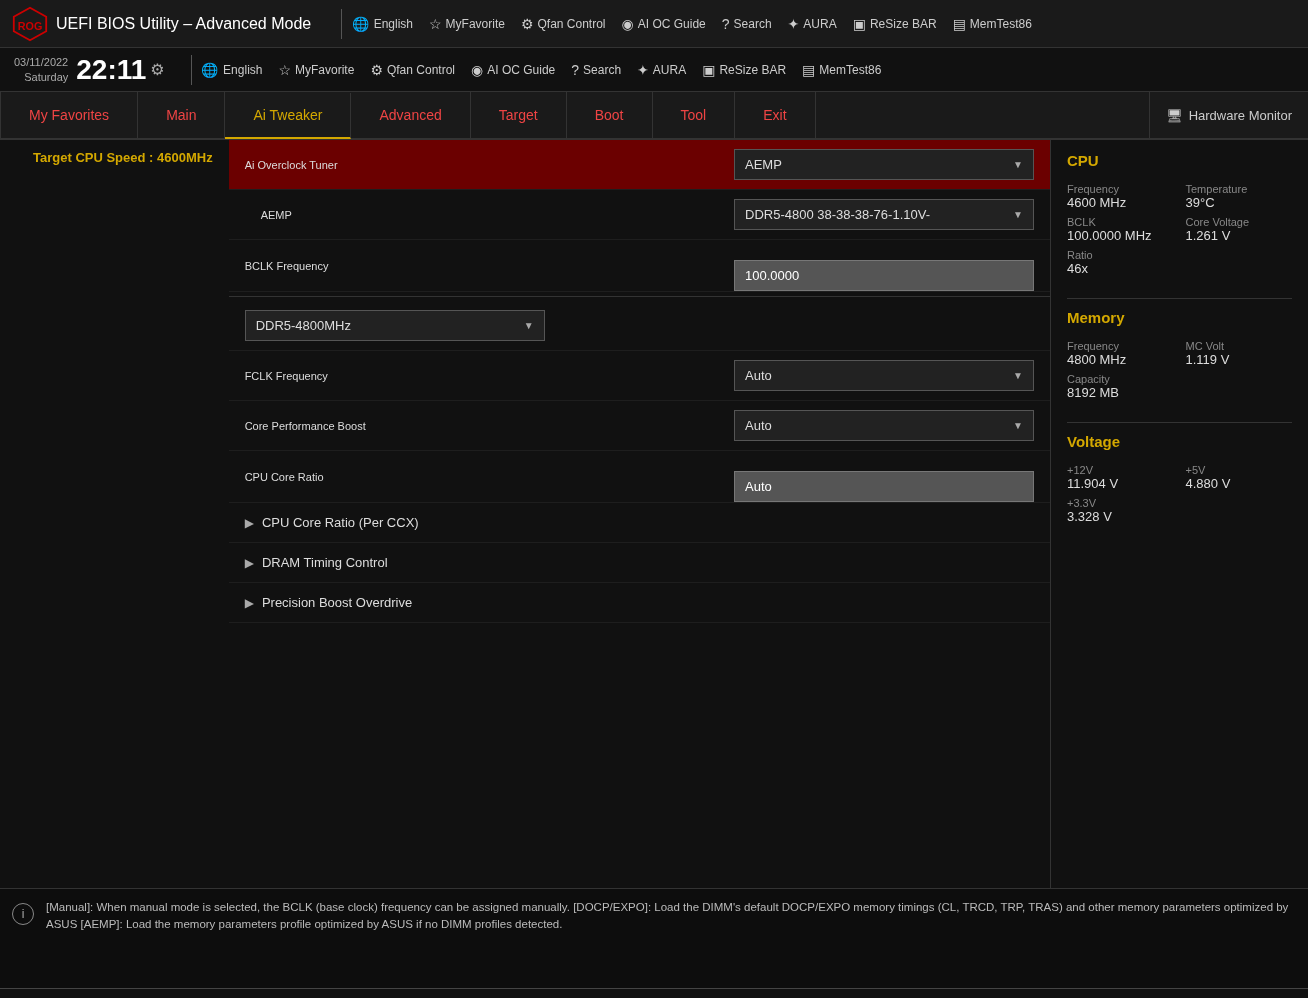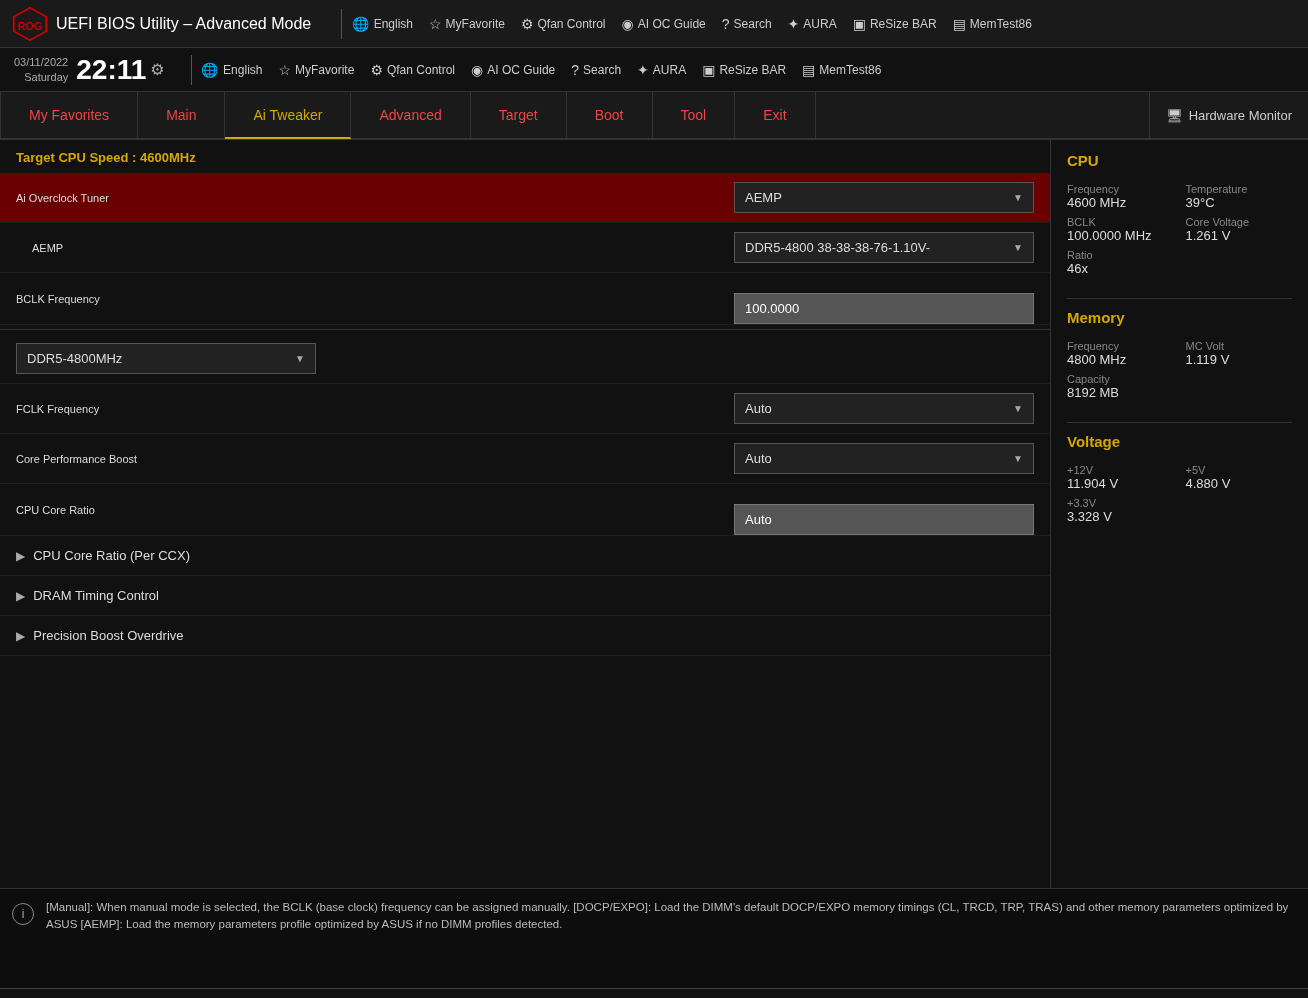--- a/index.html
+++ b/index.html
@@ -140,21 +140,22 @@
       position: relative;
       z-index: 5;
     }
 
     
     .main-content {
       flex: 1;
       background: #111;
       overflow: hidden;
       display: flex;
-      flex-direction: column;
+      flex-direction: row;
+      padding-left: 17px;
     }
 
     
     .target-info {
       padding: 10px 16px 6px;
       background: #111;
     }
     .target-line {
       color: #d4a800;
       font-size: 13px;

